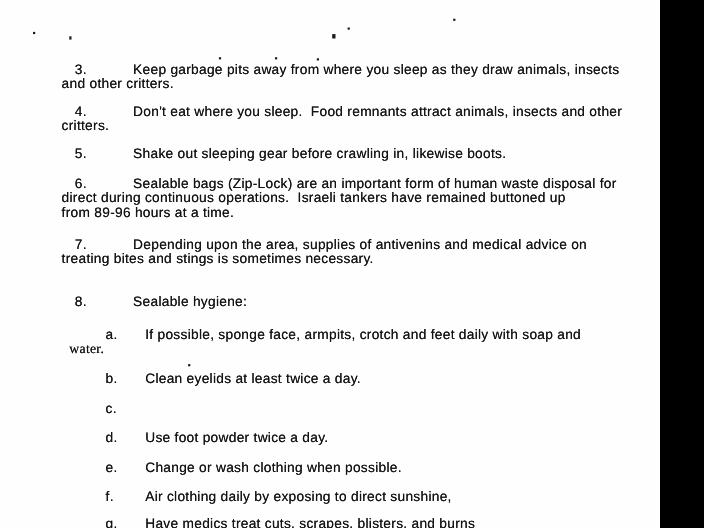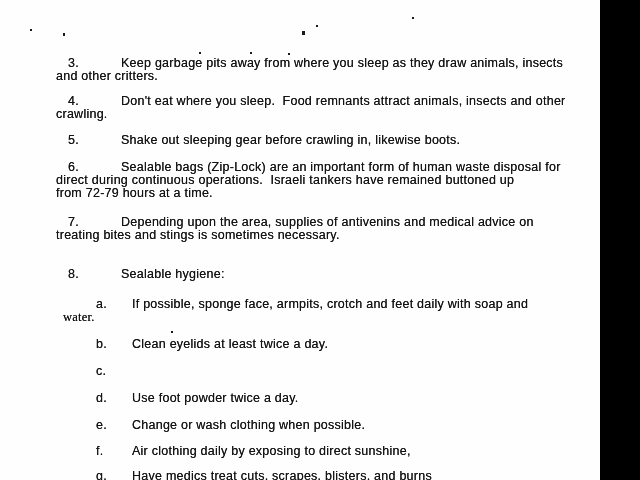--- a/index.html
+++ b/index.html
@@ -60,37 +60,37 @@
   </div>
   <div class="ln" style="top:69px">
     <span class="c">and other critters.</span>
   </div>
 
   <div class="ln" style="top:94px">
     <span class="m">4.</span>
     <span class="t">Don't eat where you sleep.  Food remnants attract animals, insects and other</span>
   </div>
   <div class="ln" style="top:107px">
-    <span class="c">crawling.</span>
+    <span class="c">critters.</span>
   </div>
 
   <div class="ln" style="top:133px">
     <span class="m">5.</span>
     <span class="t">Shake out sleeping gear before crawling in, likewise boots.</span>
   </div>
 
   <div class="ln" style="top:160px">
     <span class="m">6.</span>
     <span class="t">Sealable bags (Zip-Lock) are an important form of human waste disposal for</span>
   </div>
   <div class="ln" style="top:173px">
     <span class="c">direct during continuous operations.  Israeli tankers have remained buttoned up</span>
   </div>
   <div class="ln" style="top:186px">
-    <span class="c">from 72-79 hours at a time.</span>
+    <span class="c">from 89-96 hours at a time.</span>
   </div>
 
   <div class="ln" style="top:215px">
     <span class="m">7.</span>
     <span class="t">Depending upon the area, supplies of antivenins and medical advice on</span>
   </div>
   <div class="ln" style="top:228px">
     <span class="c">treating bites and stings is sometimes necessary.</span>
   </div>
 

